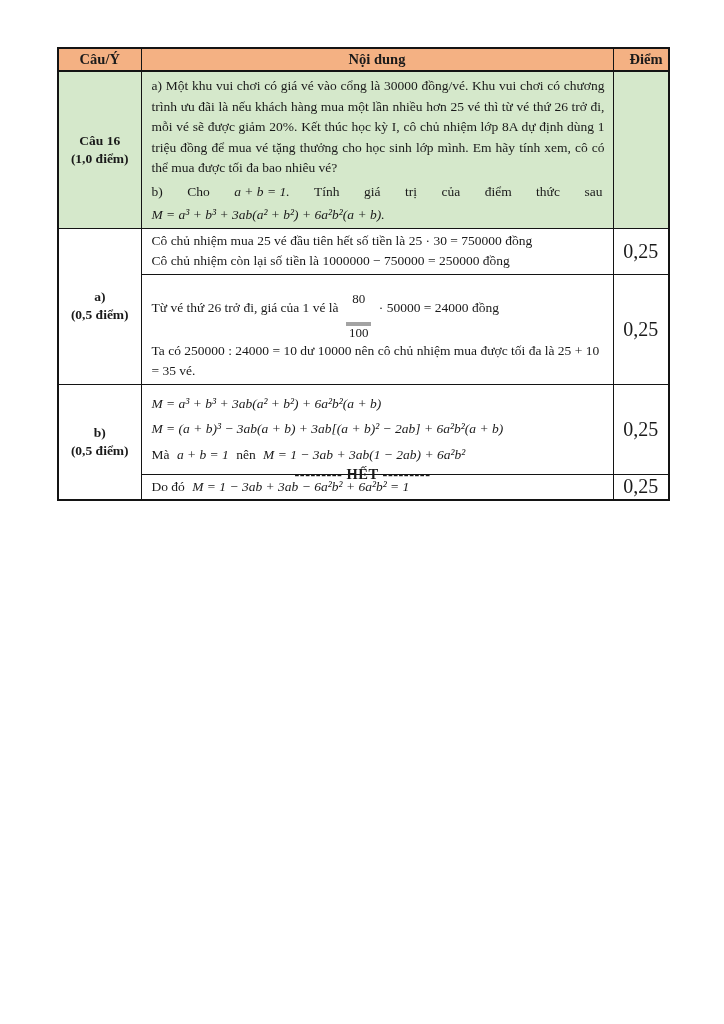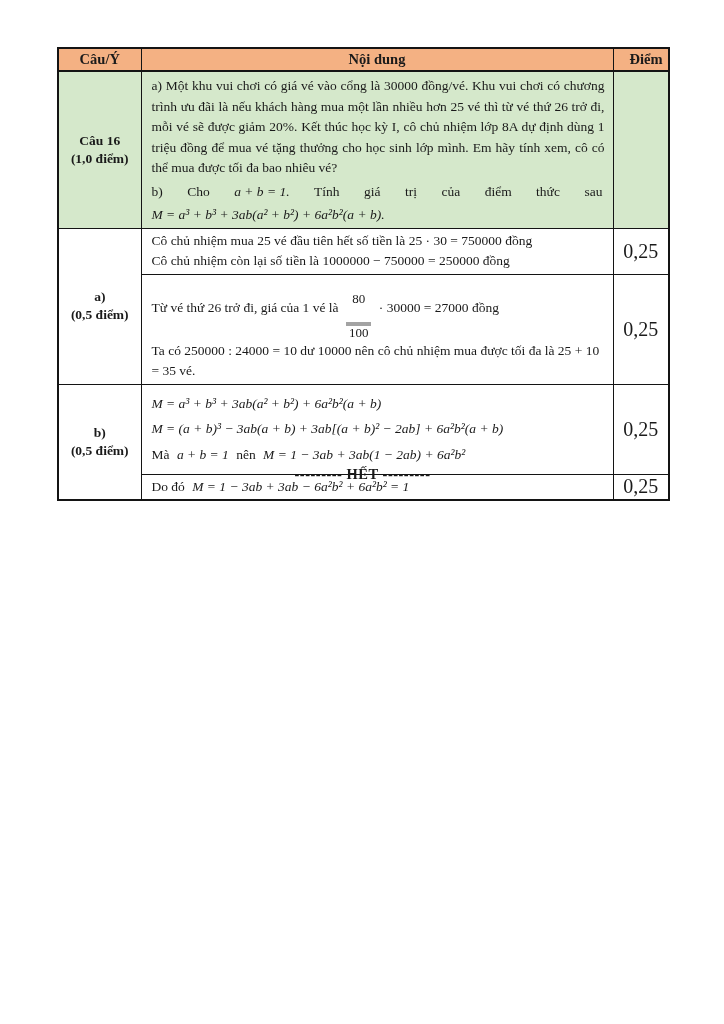--- a/index.html
+++ b/index.html
@@ -103,21 +103,21 @@
     </tr>
 
     <tr class="h-a2">
       <td class="content-cell">
         <div>
           <span>Từ vé thứ 26 trở đi, giá của 1 vé là</span>
           <span class="frac">
             <span class="num">80</span>
             <span class="den">100</span>
           </span>
-          <span>· 30000 = 27000 đồng</span>
+          <span>· 50000 = 24000 đồng</span>
         </div>
         <div>Ta có 250000 : 24000 = 10 dư 10000 nên cô chủ nhiệm mua được tối đa là 25 + 10 = 35 vé.</div>
       </td>
       <td class="point-cell">0,25</td>
     </tr>
 
     <tr class="h-b1">
       <td class="label-cell" rowspan="2">
         <div>b)</div>
         <div>(0,5 điểm)</div>

